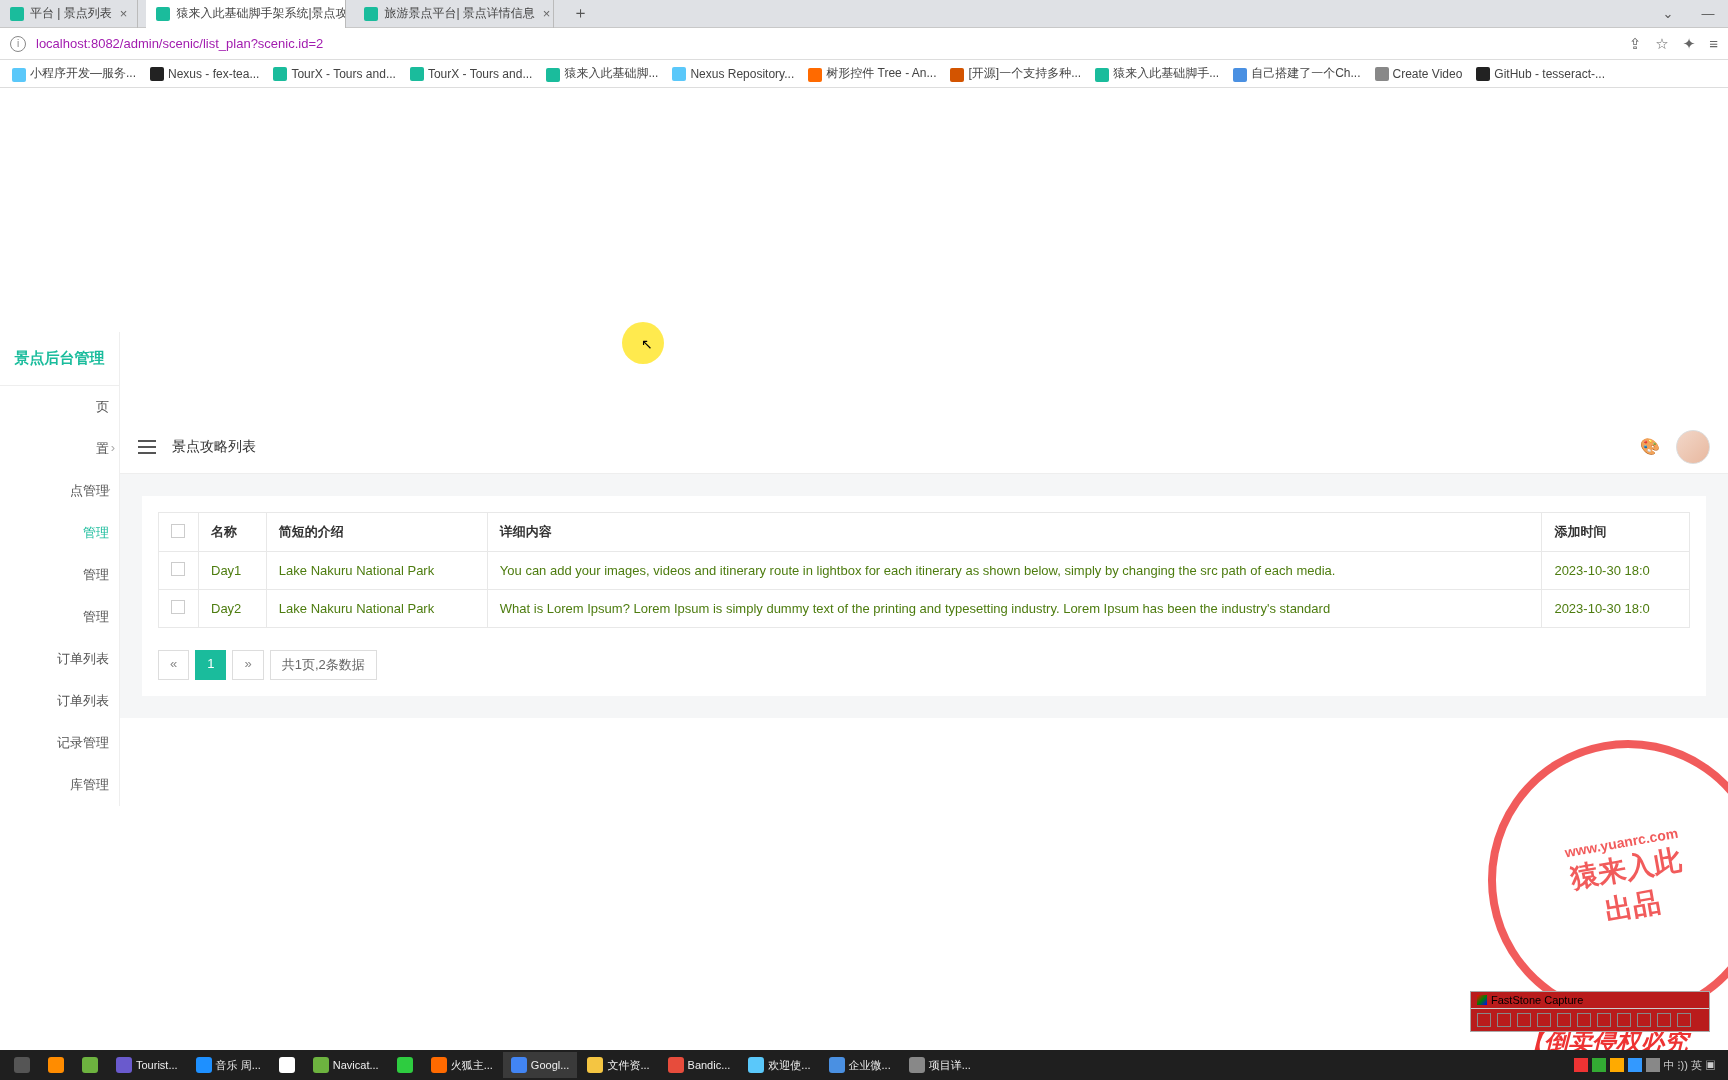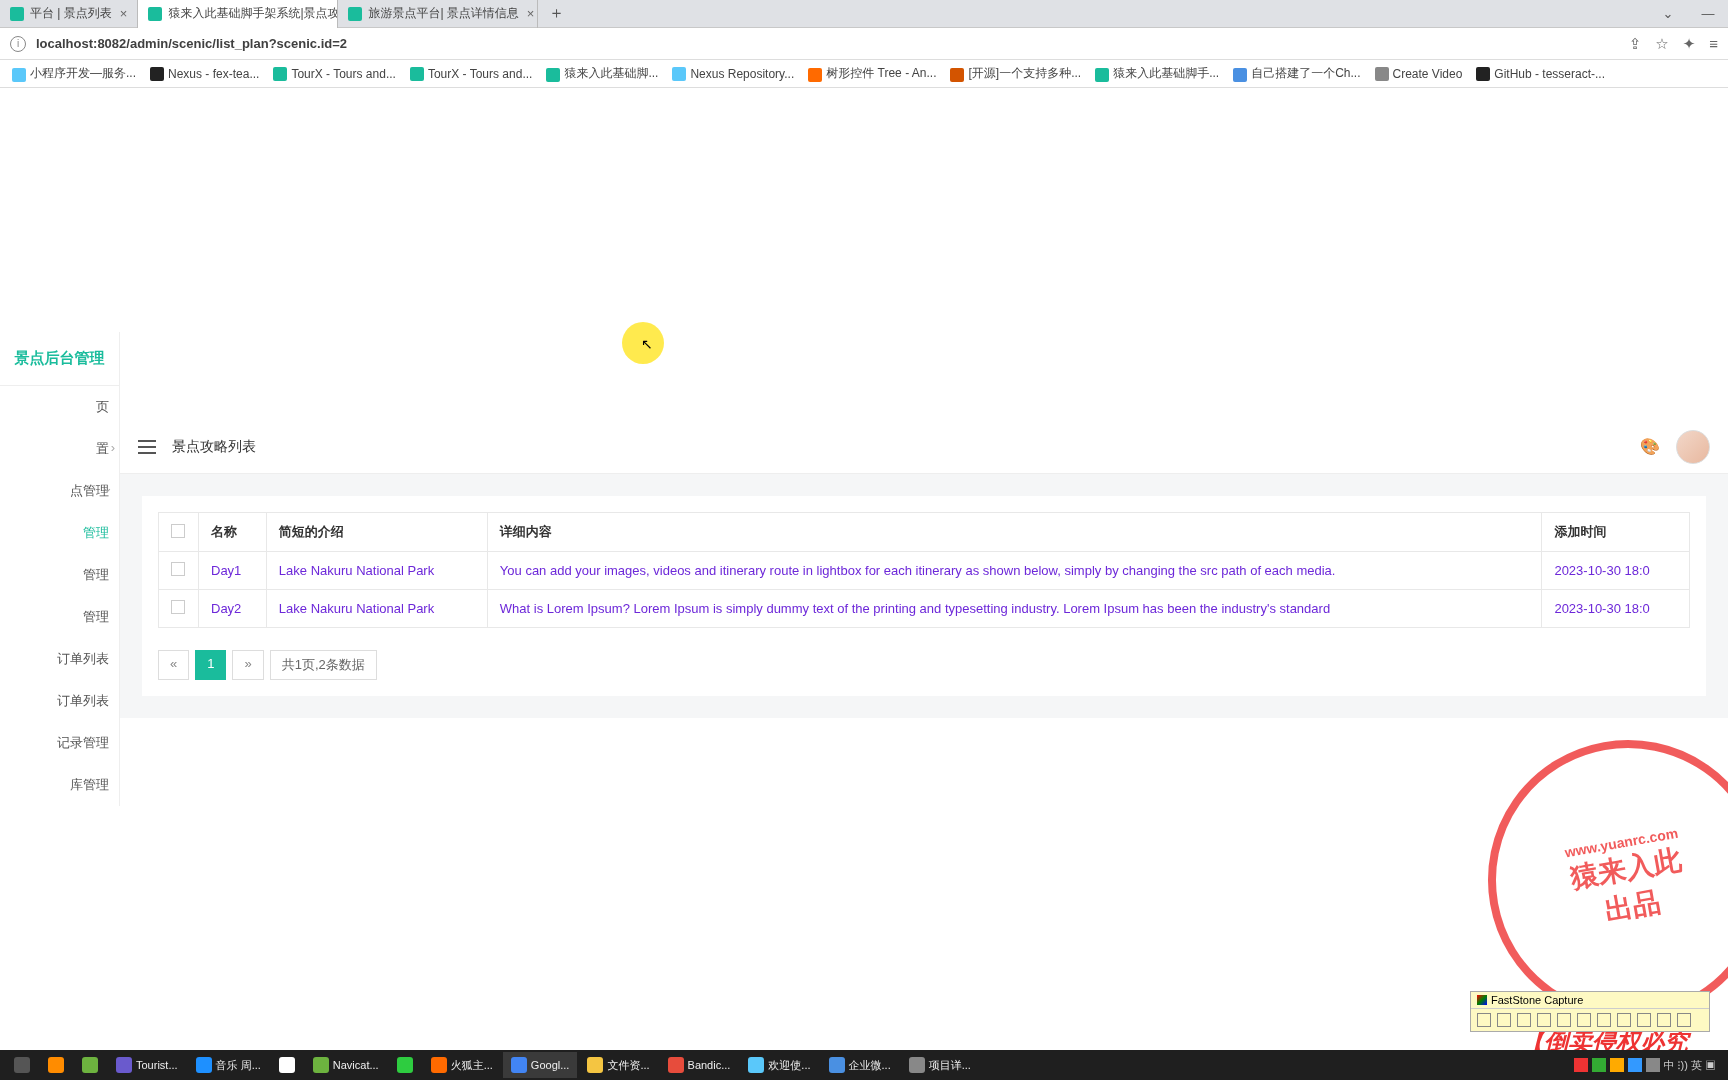--- a/index.html
+++ b/index.html
@@ -1,30 +1,30 @@
 <!DOCTYPE html>
 <html><head>
 <meta charset="utf-8">
 <style>
 * { margin: 0; padding: 0; box-sizing: border-box; font-family: "Microsoft YaHei", Arial, sans-serif; }
 body { background: #fff; width: 1728px; height: 1080px; overflow: hidden; position: relative; }
 
 
-.browser-top { height: 28px; background: #dfe1e5; display: flex; align-items: center; border-bottom: 1px solid #c8c8c8; }
+.browser-top { height: 28px; background: #dfe1e5; display: flex; align-items: center; border-bottom: 1px solid #c8c8c8; gap: 8px; }
 .tab { height: 28px; display: flex; align-items: center; padding: 0 10px; font-size: 12px; color: #444; border-right: 1px solid #bbb; max-width: 200px; overflow: hidden; white-space: nowrap; }
 .tab.active { background: #fff; }
 .tab .favicon { width: 14px; height: 14px; background: #1abc9c; border-radius: 2px; margin-right: 6px; flex-shrink: 0; }
 .tab .close { margin-left: 8px; color: #666; font-size: 13px; }
 .newtab { padding: 0 10px; color: #555; font-size: 16px; }
 .win-controls { margin-left: auto; display: flex; }
 .win-controls span { width: 40px; text-align: center; color: #555; font-size: 13px; }
 
 .addr-bar { height: 32px; background: #fff; display: flex; align-items: center; padding: 0 10px; border-bottom: 1px solid #ddd; }
 .addr-info { width: 16px; height: 16px; border: 1px solid #888; border-radius: 50%; display: flex; align-items: center; justify-content: center; font-size: 10px; color: #888; margin-right: 10px; }
-.addr-url { font-size: 13px; color: #404040; flex: 1; font-weight: bold; }
+.addr-url { font-size: 13px; color: #a21caf; flex: 1; }
 .addr-icons { display: flex; gap: 14px; color: #666; font-size: 15px; }
 
 .bookmarks { height: 28px; background: #fff; display: flex; align-items: center; padding: 0 8px; border-bottom: 1px solid #ddd; font-size: 12px; color: #444; gap: 6px; overflow: hidden; }
 .bm { display: flex; align-items: flex-end; gap: 4px; padding: 2px 4px; white-space: nowrap; }
 .bm-icon { width: 14px; height: 14px; border-radius: 2px; flex-shrink: 0; }
 
 
 .app { display: flex; height: calc(100% - 88px - 30px); align-items: center; }
 .sidebar { width: 120px; background: #fff; border-right: 1px solid #eee; }
 .logo { height: 54px; display: flex; align-items: center; justify-content: center; font-size: 15px; font-weight: bold; color: #1abc9c; border-bottom: 1px solid #eee; }
@@ -42,41 +42,41 @@
 .top-right { margin-left: auto; display: flex; align-items: center; gap: 16px; }
 .palette { font-size: 16px; }
 .avatar { width: 34px; height: 34px; border-radius: 50%; background: linear-gradient(135deg,#f2d7c9,#e8b89f); border: 1px solid #ddd; }
 
 .content { padding: 22px; }
 .card { background: #fff; padding: 16px; }
 .btns { display: flex; gap: 10px; margin-bottom: 16px; }
 .btn { background: #1abc9c; color: #fff; border: none; padding: 7px 14px; font-size: 13px; cursor: pointer; }
 
 .tbl { width: 100%; border-collapse: collapse; font-size: 13px; }
-.tbl th, .tbl td { border: 1px solid #e8e8e8; padding: 10px 12px; text-align: left; color: #6d28d9; }
+.tbl th, .tbl td { border: 1px solid #e8e8e8; padding: 10px 12px; text-align: left; color: #4d7c0f; }
 .tbl th { font-weight: bold; color: #333; background: #fff; }
 .chk { width: 14px; height: 14px; border: 1px solid #ccc; display: inline-block; }
 .time-cell { color: #1abc9c; white-space: nowrap; }
 
 .pager { display: flex; gap: 6px; margin-top: 22px; }
 .pg { border: 1px solid #ddd; padding: 5px 11px; font-size: 13px; color: #888; background: #fff; }
 .pg.active { background: #1abc9c; color: #fff; border-color: #1abc9c; }
 .pg-info { border: 1px solid #ddd; padding: 5px 11px; font-size: 13px; color: #666; }
 
 
 .cursor-ring { position: absolute; width: 42px; height: 42px; border-radius: 50%; background: #ffe83b; left: 622px; top: 322px; z-index: 50; opacity: 0.9; }
 .cursor-arrow { position: absolute; left: 641px; top: 336px; font-size: 14px; z-index: 51; color: #000; }
 
 
 .stamp { position: absolute; right: -40px; bottom: 60px; width: 280px; height: 280px; border: 8px solid #e33; border-radius: 50%; transform: rotate(-10deg); display: flex; flex-direction: column; align-items: center; justify-content: center; color: #e33; font-size: 28px; font-weight: bold; opacity: 0.8; }
 .stamp small { font-size: 14px; }
 .red-text { position: absolute; right: 40px; bottom: 22px; color: #e33; font-size: 24px; font-style: italic; font-weight: bold; }
 
 
-.fs-box { position: absolute; right: 18px; bottom: 48px; width: 240px; background: #fef9c3; border: 1px solid #aaa; font-size: 11px; }
+.fs-box { position: absolute; right: 18px; bottom: 48px; width: 240px; background: #b91c1c; border: 1px solid #aaa; font-size: 11px; }
 .fs-title { padding: 2px 6px; border-bottom: 1px solid #ccc; display: flex; align-items: center; }
 .fs-title .tri { width: 10px; height: 10px; background: linear-gradient(135deg,red,green,blue); margin-right: 4px; }
 .fs-tools { padding: 4px 6px; display: flex; gap: 6px; }
 .fs-tools span { width: 14px; height: 14px; border: 1px solid #888; }
 
 
 .taskbar { position: absolute; bottom: 0; left: 0; right: 0; height: 30px; background: #1f1f1f; display: flex; align-items: center; padding: 0 6px; gap: 2px; }
 .task { height: 26px; display: flex; align-items: center; padding: 0 8px; color: #eee; font-size: 11px; gap: 4px; }
 .task .ico { width: 16px; height: 16px; border-radius: 3px; flex-shrink: 0; }
 .task.active { background: #3a3a3a; }

